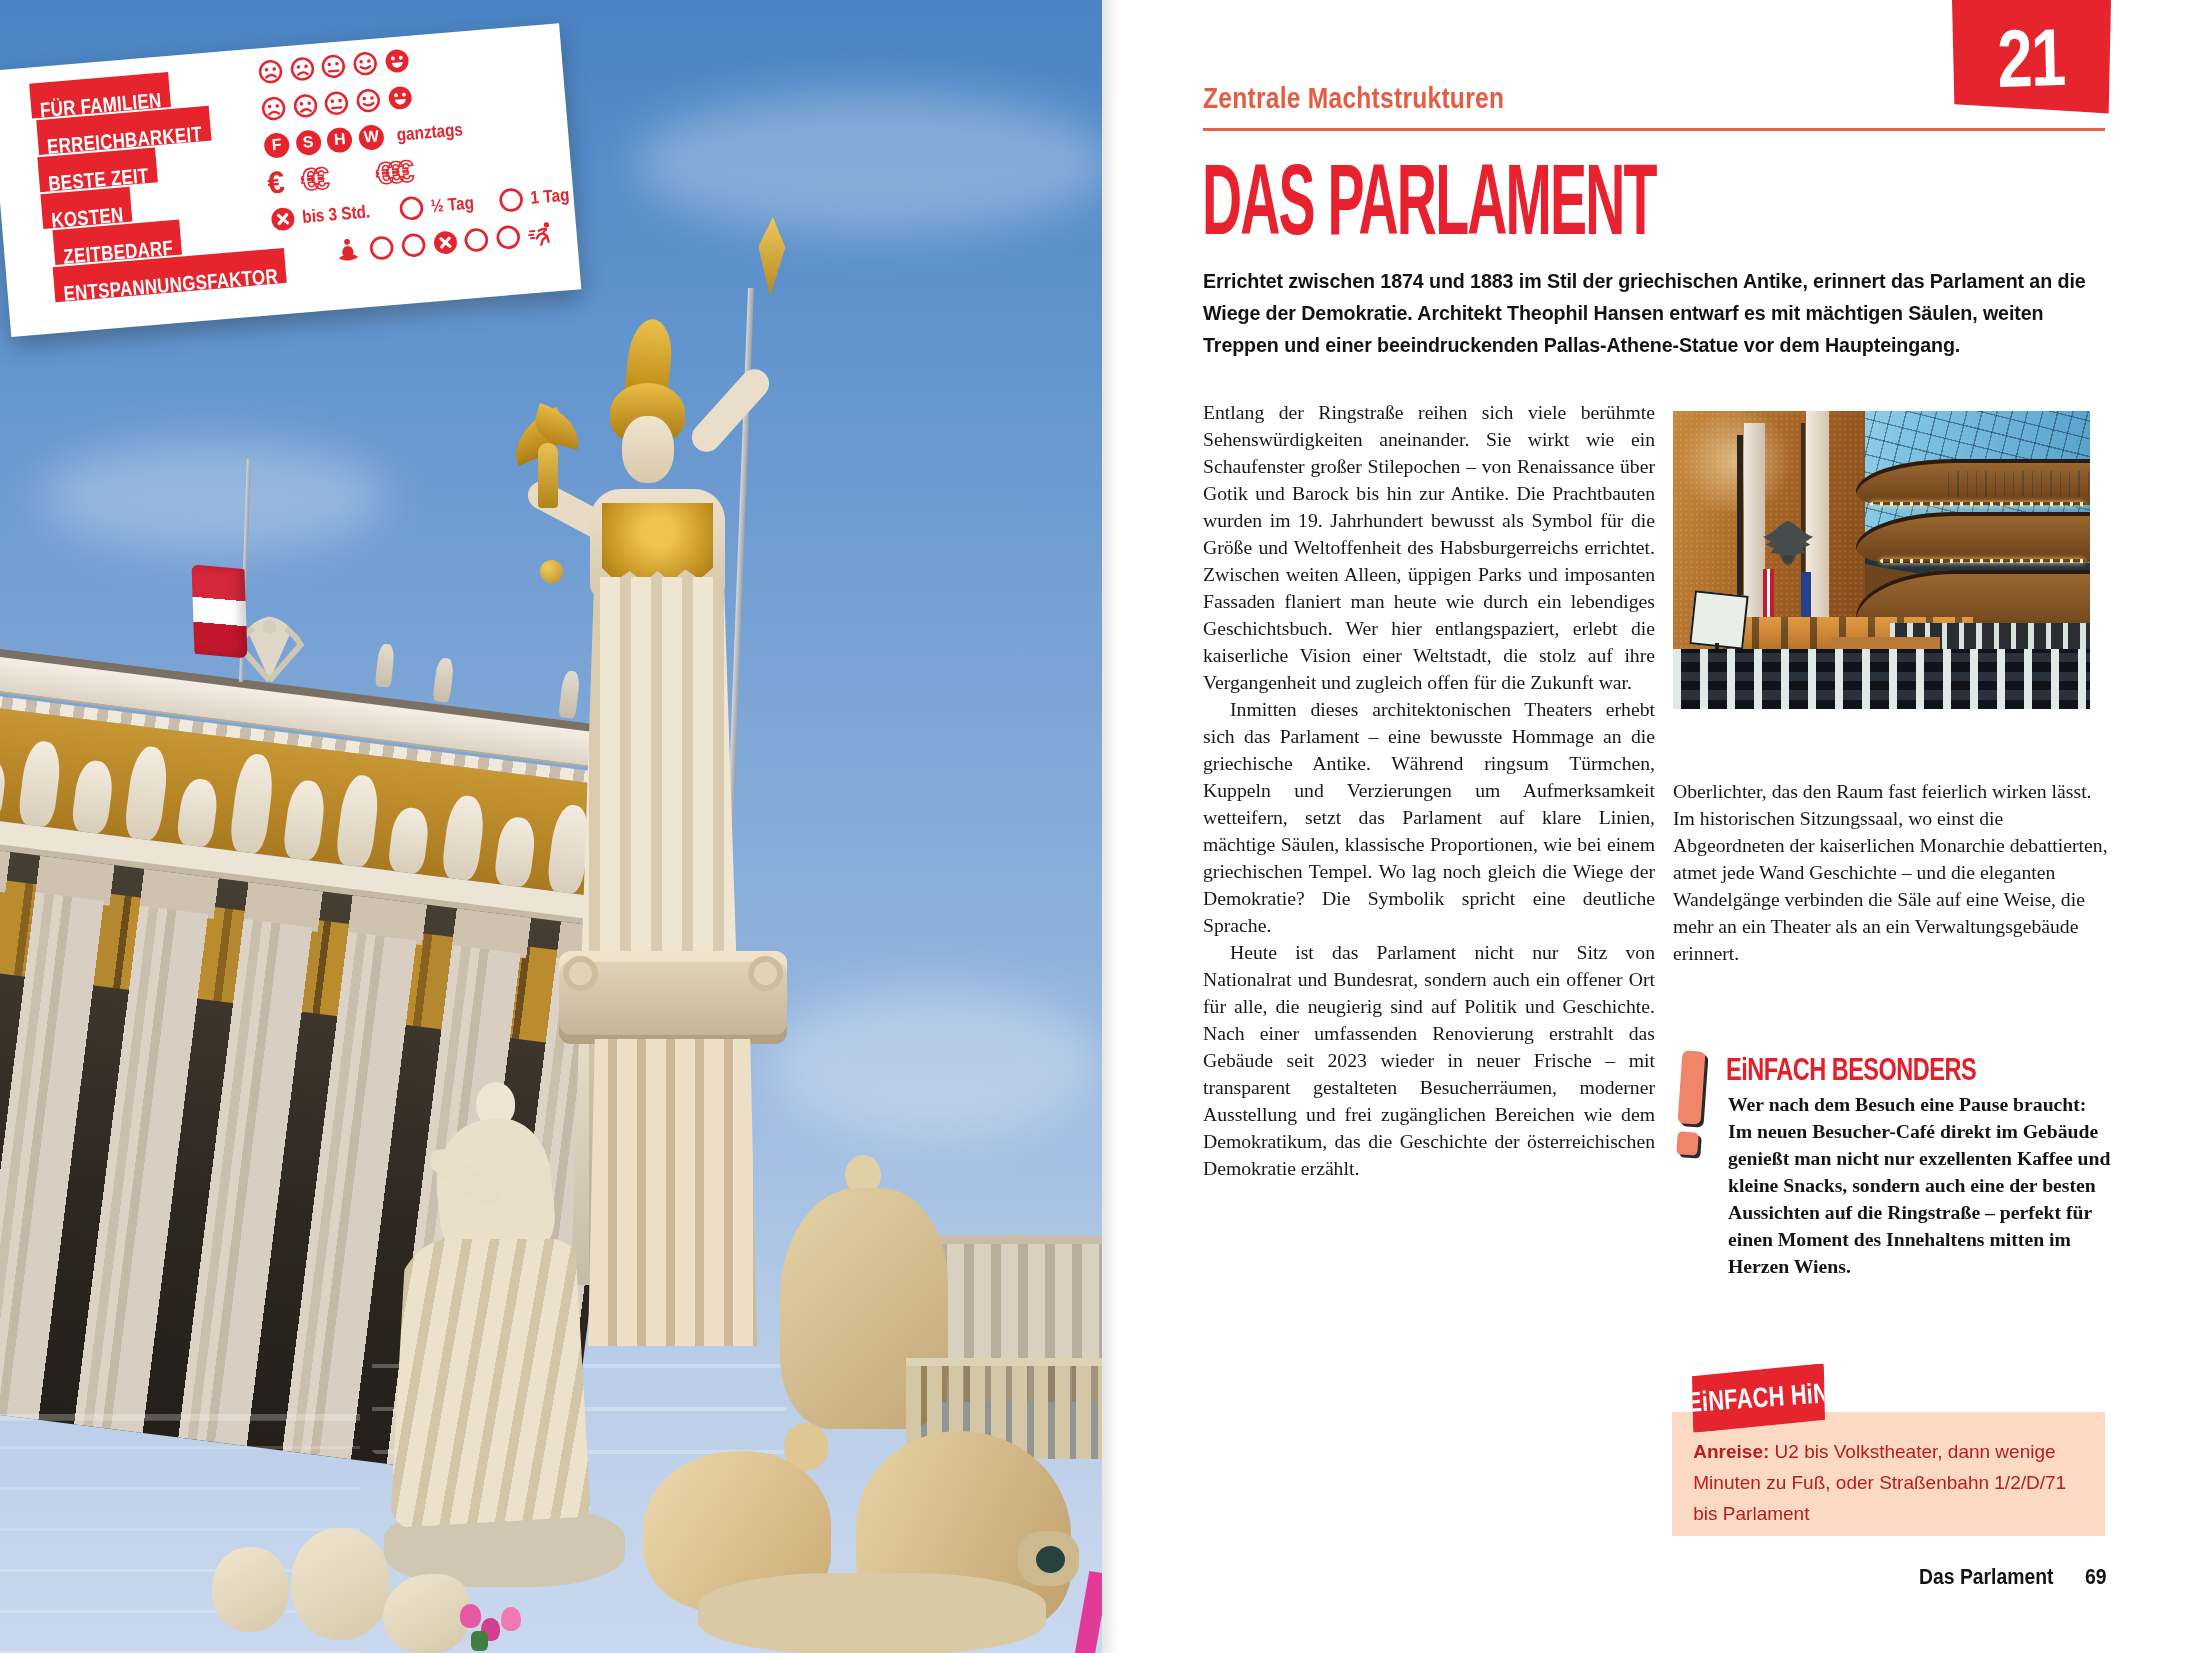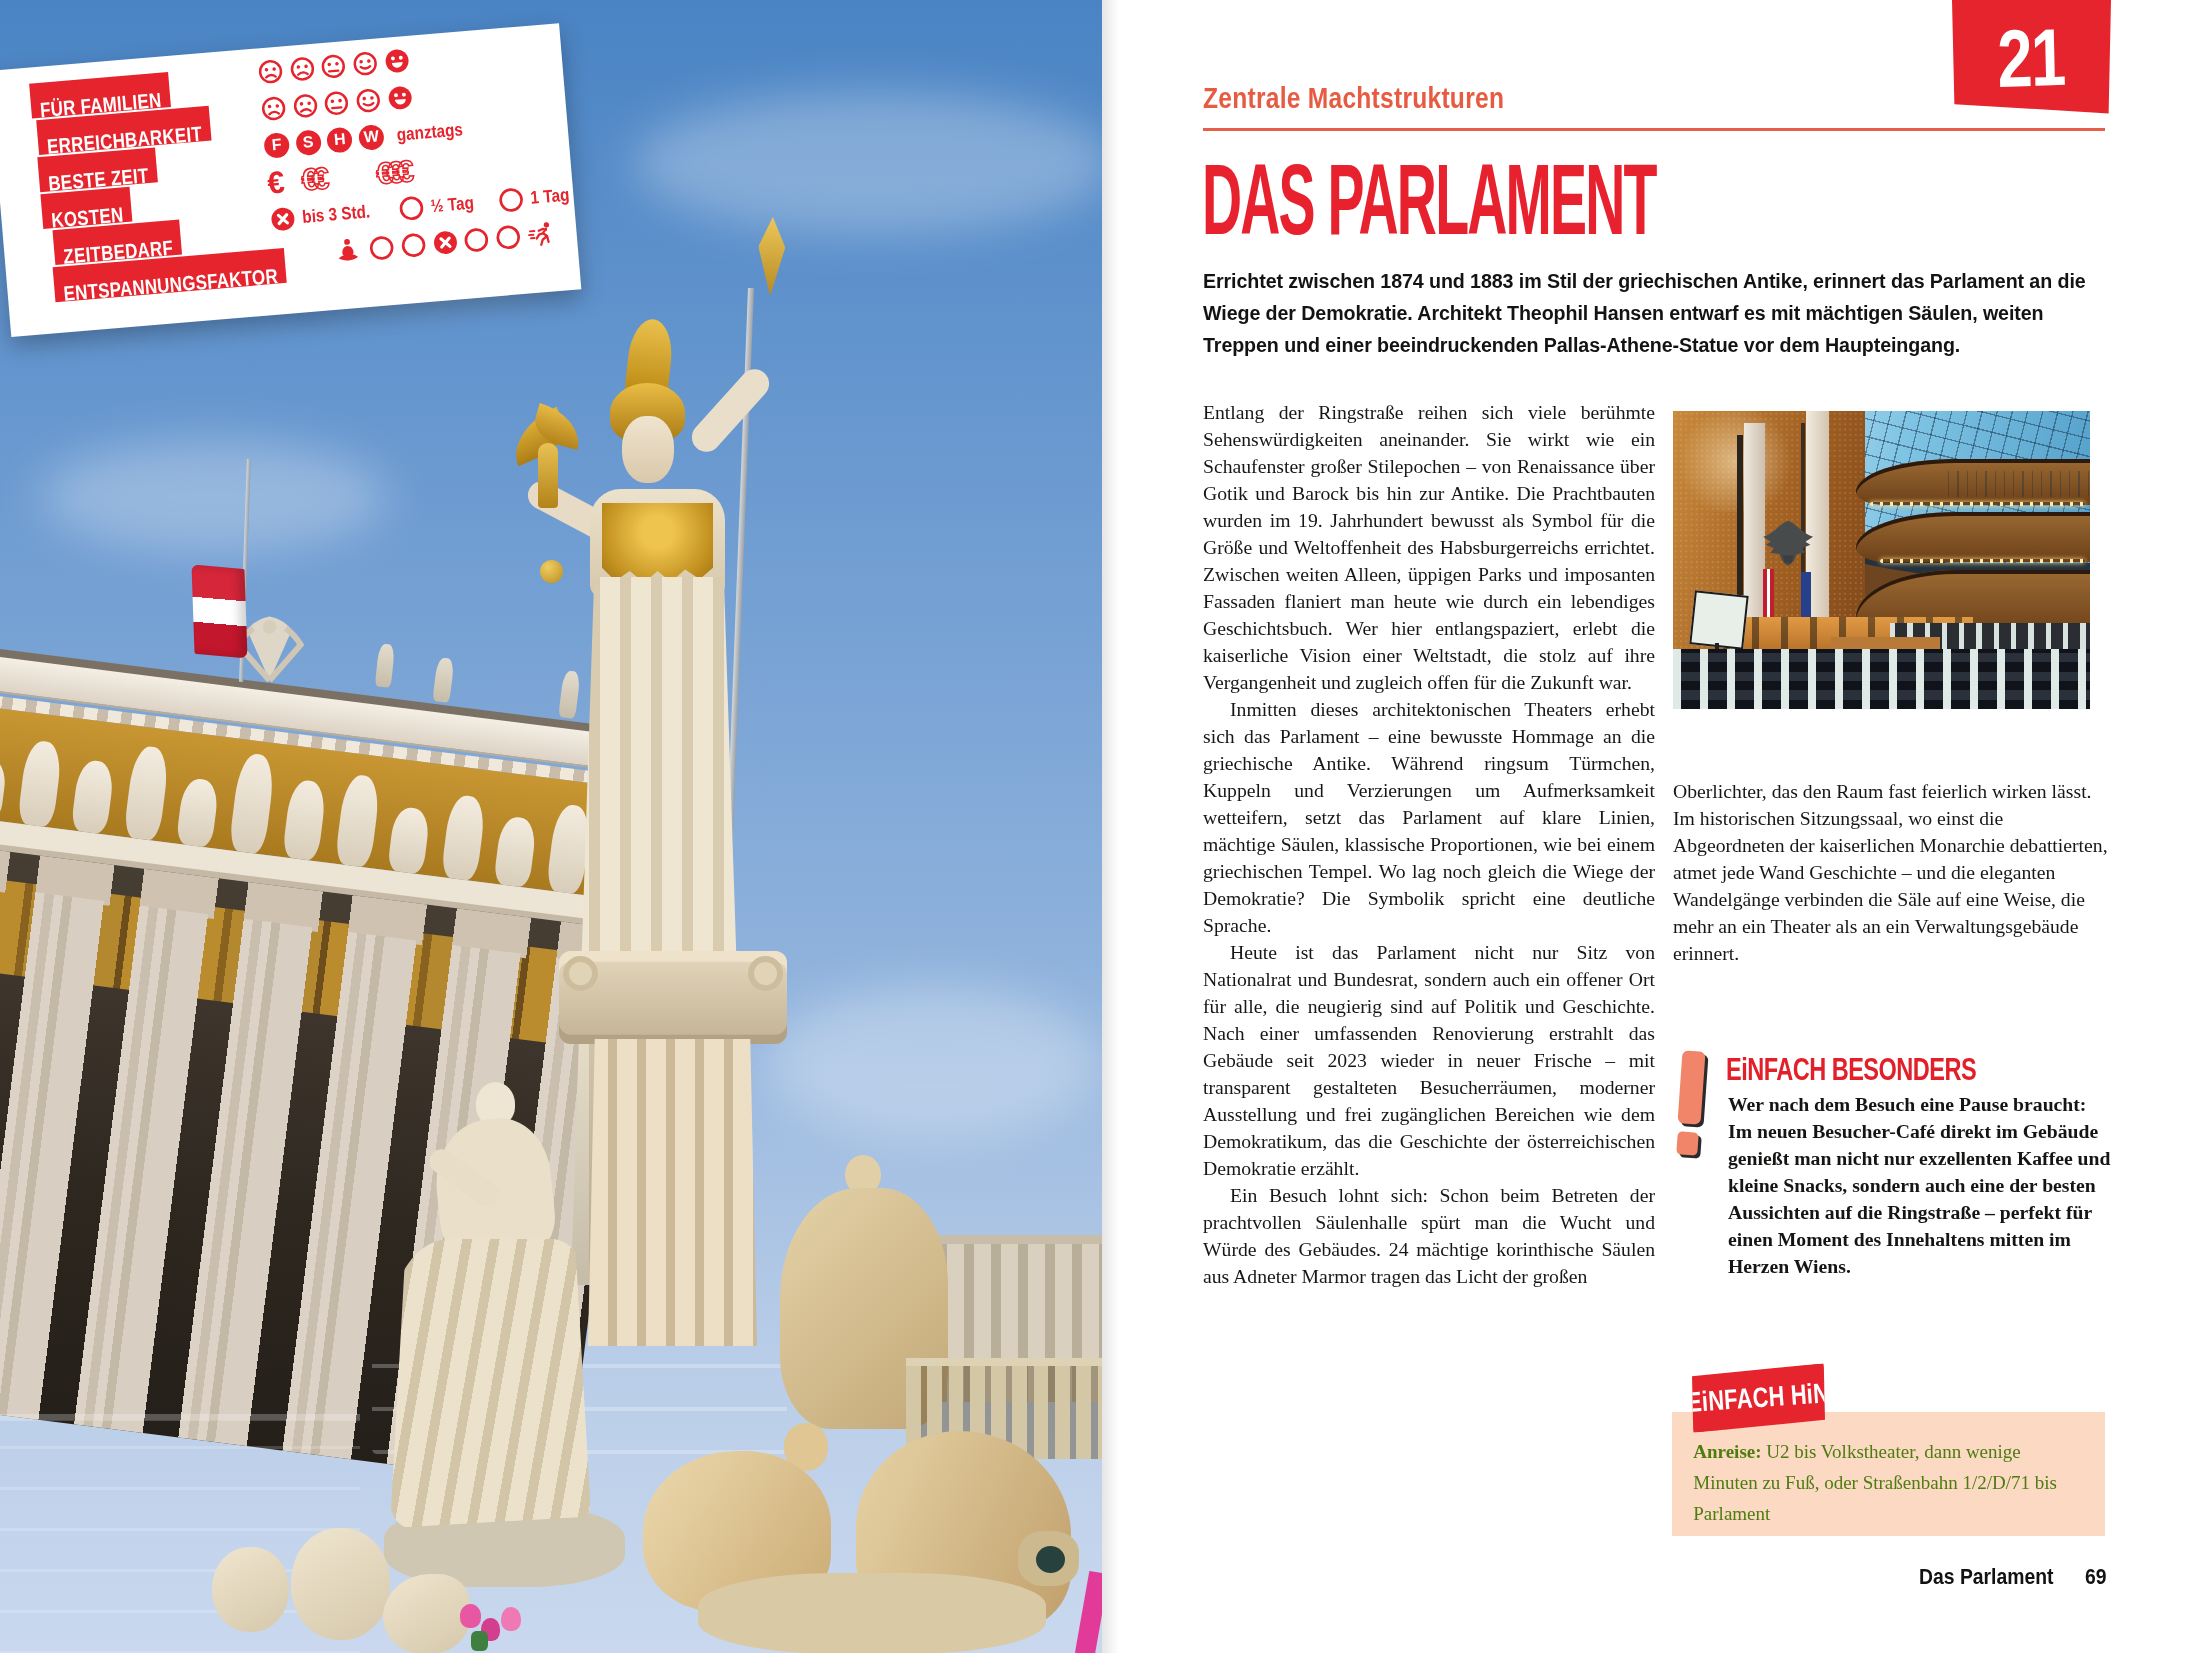--- a/index.html
+++ b/index.html
@@ -144,21 +144,21 @@
 
   
   .eb-icon{position:absolute;left:575px;top:1051px;width:29px;height:107px;filter:drop-shadow(3.3px 3.3px 0 #2b2b2b)}
   .eb-bar{position:absolute;left:2.7px;top:0;width:23px;height:73px;background:var(--salmon);border-radius:6px;transform:rotate(4deg)}
   .eb-dot{position:absolute;left:0;top:81px;width:21.3px;height:23px;background:var(--salmon);border-radius:4.7px;transform:rotate(4deg)}
   .eb-head{position:absolute;left:624px;top:1052px;font-size:31px;font-weight:800;color:#e3202a;transform:scaleX(.76);transform-origin:left top;letter-spacing:-0.7px;white-space:nowrap}
   .eb-text{position:absolute;left:626px;top:1091px;width:385px;font-family:"Liberation Serif",serif;font-weight:700;font-size:19.7px;line-height:27px;color:#161514}
 
   
   .peach-box{position:absolute;left:570px;top:1412px;width:433px;height:124px;background:var(--peach)}
-  .peach-box .inner{padding:24px 20px 0 21.3px;font-family:Liberation Serif, serif;font-size:19px;line-height:31px;color:#4d7c0f}
+  .peach-box .inner{padding:24px 20px 0 21.3px;font-family:Liberation Sans, sans-serif;font-size:19px;line-height:31px;color:#b91c1c}
   .hin-badge{position:absolute;left:589px;top:1368px;width:135px;height:60px;background:var(--red);transform:rotate(-4deg);clip-path:polygon(2% 6%,100% 0,98% 94%,0 100%);display:flex;align-items:center;justify-content:center;box-shadow:2px 2.7px 0 rgba(0,0,0,.2)}
   .hin-badge span{color:#fff;font-size:28px;font-weight:800;transform:scaleX(.78);letter-spacing:0.3px;white-space:nowrap}
 
   .footer{position:absolute;left:817px;top:1564px;width:187px;display:flex;justify-content:space-between;font-weight:700;font-size:22px;color:#121212}
   .footer span{transform:scaleX(.88);transform-origin:left center;display:inline-block}
   .footer .pg{transform-origin:right center}
 </style>
 </head>
 <body>
 
@@ -476,21 +476,20 @@
       <span>21</span>
     </div>
 
     <h1 class="title">DAS PARLAMENT</h1>
     <div class="intro">Errichtet zwischen 1874 und 1883 im Stil der griechischen Antike, erinnert das Parlament an die Wiege der Demokratie. Architekt Theophil Hansen entwarf es mit mächtigen Säulen, weiten Treppen und einer beeindruckenden Pallas-Athene-Statue vor dem Haupteingang.</div>
 
     <div class="bodycol col1">
       <p>Entlang der Ringstraße reihen sich viele berühmte Sehenswürdigkeiten aneinander. Sie wirkt wie ein Schaufenster großer Stilepochen – von Renaissance über Gotik und Barock bis hin zur Antike. Die Prachtbauten wurden im 19. Jahrhundert bewusst als Symbol für die Größe und Weltoffenheit des Habsburgerreichs errichtet. Zwischen weiten Alleen, üppigen Parks und imposanten Fassaden flaniert man heute wie durch ein lebendiges Geschichtsbuch. Wer hier entlangspaziert, erlebt die kaiserliche Vision einer Weltstadt, die stolz auf ihre Vergangenheit und zugleich offen für die Zukunft war.</p>
       <p>Inmitten dieses architektonischen Theaters erhebt sich das Parlament – eine bewusste Hommage an die griechische Antike. Während ringsum Türmchen, Kuppeln und Verzierungen um Aufmerksamkeit wetteifern, setzt das Parlament auf klare Linien, mächtige Säulen, klassische Proportionen, wie bei einem griechischen Tempel. Wo lag noch gleich die Wiege der Demokratie? Die Symbolik spricht eine deutliche Sprache.</p>
       <p>Heute ist das Parlament nicht nur Sitz von Nationalrat und Bundesrat, sondern auch ein offener Ort für alle, die neugierig sind auf Politik und Geschichte. Nach einer umfassenden Renovierung erstrahlt das Gebäude seit 2023 wieder in neuer Frische – mit transparent gestalteten Besucherräumen, moderner Ausstellung und frei zugänglichen Bereichen wie dem Demokratikum, das die Geschichte der österreichischen Demokratie erzählt.</p>
-      <p>Ein Besuch lohnt sich: Schon beim Betreten der prachtvollen Säulenhalle spürt man die Wucht und Würde des Gebäudes. 24 mächtige korinthische Säulen aus Adneter Marmor tragen das Licht der großen</p>
     </div>
 
     <div class="iphoto">
       <div class="iph ip-rim"></div>
       <div class="iph ip-ceil"></div>
       <div class="iph ip-wood"></div>
       <div class="iph ip-glow"></div>
       <div class="iph ip-strip1"></div>
       <div class="iph ip-strip2"></div>
       <div class="iph ip-pill1"></div>

